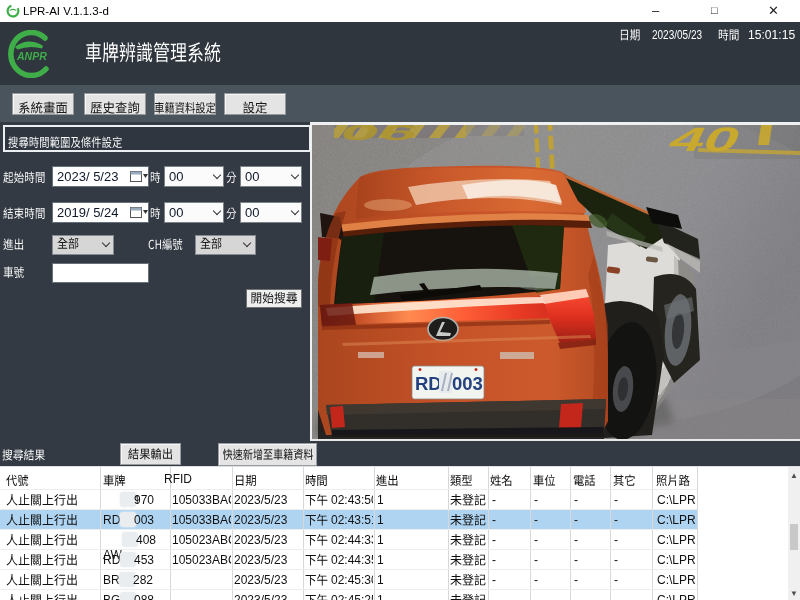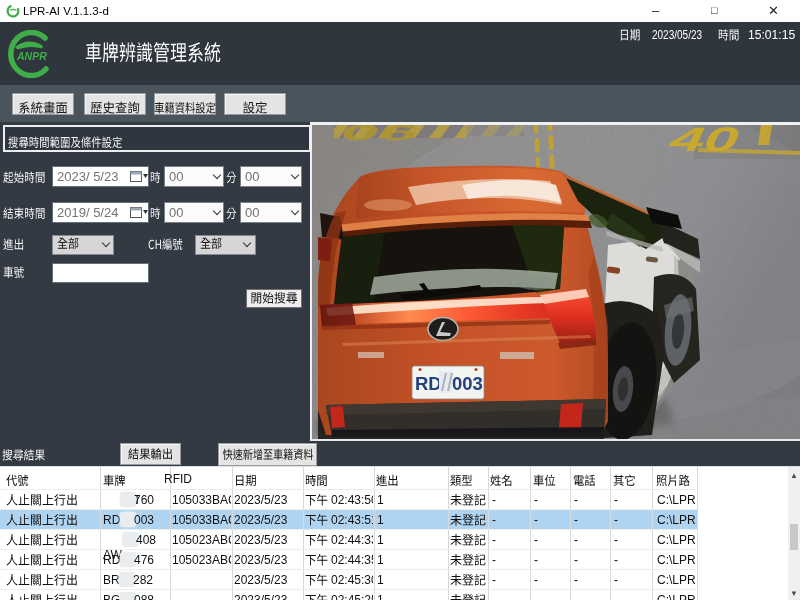--- a/index.html
+++ b/index.html
@@ -11,21 +11,21 @@
 #header { left:0; top:22px; width:800px; height:63px; background:#2f363e; }
 #dtext { left:652px; top:28px; font-size:12.5px; color:#fff; transform:scaleX(0.8); transform-origin:0 0; }
 #ttext { left:748px; top:28px; font-size:12.5px; color:#fff; transform:scaleX(0.97); transform-origin:0 0; }
 #btnstrip { left:0; top:85px; width:800px; height:37px; background:#4a545c; }
 .navbtn { position:absolute; top:93px; width:62px; height:22px; background:#e4e4e4;
   border:1px solid #96999c; box-shadow:inset 1px 1px 0 #f6f6f6; }
 #panel { left:0; top:122px; width:312px; height:319px; background:#333a43; }
 #bstrip { left:0; top:441px; width:800px; height:26px; background:#333a43; }
 #gbox { left:3px; top:125px; width:308px; height:27px; border:2px solid #eceff1; background:#2f3640; }
 .field { position:absolute; background:#fff; border:1px solid #66707a; }
-.ftext { position:absolute; font-size:13px; color:#737373; }
+.ftext { position:absolute; font-size:13px; color:#0f172a; }
 .combo { position:absolute; background:#fbfbfb; border:1px solid #7a8288; }
 .combog { position:absolute; background:#d6d6d6; border:1px solid #848a8f; }
 .chev { position:absolute; width:6px; height:6px; border-right:1.3px solid #333;
   border-bottom:1.3px solid #333; transform:rotate(45deg); }
 #srchbtn { left:246px; top:289px; width:56px; height:19px; background:#efefef; border:1px solid #707070; }
 .btn2 { position:absolute; background:#e4e4e4; border:1px solid #9a9da0; box-shadow:inset 1px 1px 0 #f6f6f6; }
 #table { left:0; top:467px; width:800px; height:133px; background:#ffffff; }
 #selrow { left:0; top:509.5px; width:697px; height:20px; background:#aed4f2; }
 .vline { position:absolute; top:467px; height:133px; width:1px; background:#d8d8d8; }
 .hline { position:absolute; left:0; width:697px; height:1px; background:#ededed; }
@@ -119,21 +119,21 @@
 <div class="hline" style="top:489px"></div>
     <div class="hline" style="top:509px"></div>
     <div class="hline" style="top:529px"></div>
     <div class="hline" style="top:549px"></div>
     <div class="hline" style="top:569px"></div>
     <div class="hline" style="top:589px"></div>
 <div class="abs" style="left:0;top:466px;width:800px;height:1px;background:#dde0e3"></div>
     <div class="lt" style="left:164px;top:472px">RFID</div>
 <div class="lt" style="left:120px;top:493.0px">HM</div>
     <span class="blur" style="left:120px;top:492.0px"></span>
-    <div class="lt" style="left:134px;top:493.0px">760</div>
+    <div class="lt" style="left:134px;top:493.0px">970</div>
     <div class="lt clip" style="left:172px;top:493.0px;width:59px">105033BAC</div>
     <div class="lt" style="left:234px;top:493.0px">2023/5/23</div>
     <div class="lt clip" style="left:331px;top:493.0px;width:42px">02:43:50</div>
     <div class="lt" style="left:377px;top:493.0px">1</div>
     <div class="lt" style="left:492px;top:493.0px">-</div>
     <div class="lt" style="left:534px;top:493.0px">-</div>
     <div class="lt" style="left:574px;top:493.0px">-</div>
     <div class="lt" style="left:614px;top:493.0px">-</div>
     <div class="lt" style="left:657px;top:493.0px">C:\LPR</div>
     <div class="lt" style="left:103px;top:513.0px">RD</div>
@@ -155,21 +155,21 @@
     <div class="lt" style="left:234px;top:533.0px">2023/5/23</div>
     <div class="lt clip" style="left:331px;top:533.0px;width:42px">02:44:33</div>
     <div class="lt" style="left:377px;top:533.0px">1</div>
     <div class="lt" style="left:492px;top:533.0px">-</div>
     <div class="lt" style="left:534px;top:533.0px">-</div>
     <div class="lt" style="left:574px;top:533.0px">-</div>
     <div class="lt" style="left:614px;top:533.0px">-</div>
     <div class="lt" style="left:657px;top:533.0px">C:\LPR</div>
     <div class="lt" style="left:103px;top:553.0px">RD</div>
     <span class="blur" style="left:120px;top:552.0px"></span>
-    <div class="lt" style="left:134px;top:553.0px">476</div>
+    <div class="lt" style="left:134px;top:553.0px">453</div>
     <div class="lt clip" style="left:172px;top:553.0px;width:59px">105023ABC</div>
     <div class="lt" style="left:234px;top:553.0px">2023/5/23</div>
     <div class="lt clip" style="left:331px;top:553.0px;width:42px">02:44:35</div>
     <div class="lt" style="left:377px;top:553.0px">1</div>
     <div class="lt" style="left:492px;top:553.0px">-</div>
     <div class="lt" style="left:534px;top:553.0px">-</div>
     <div class="lt" style="left:574px;top:553.0px">-</div>
     <div class="lt" style="left:614px;top:553.0px">-</div>
     <div class="lt" style="left:657px;top:553.0px">C:\LPR</div>
     <div class="lt" style="left:103px;top:573.0px">BR</div>

